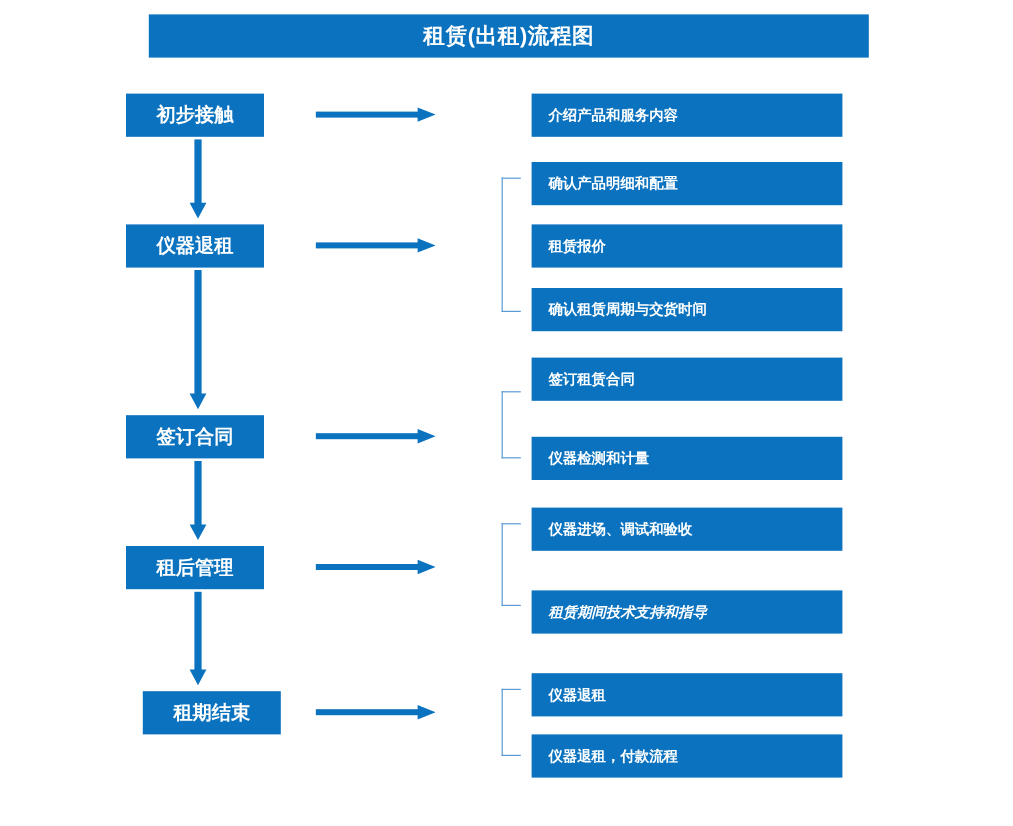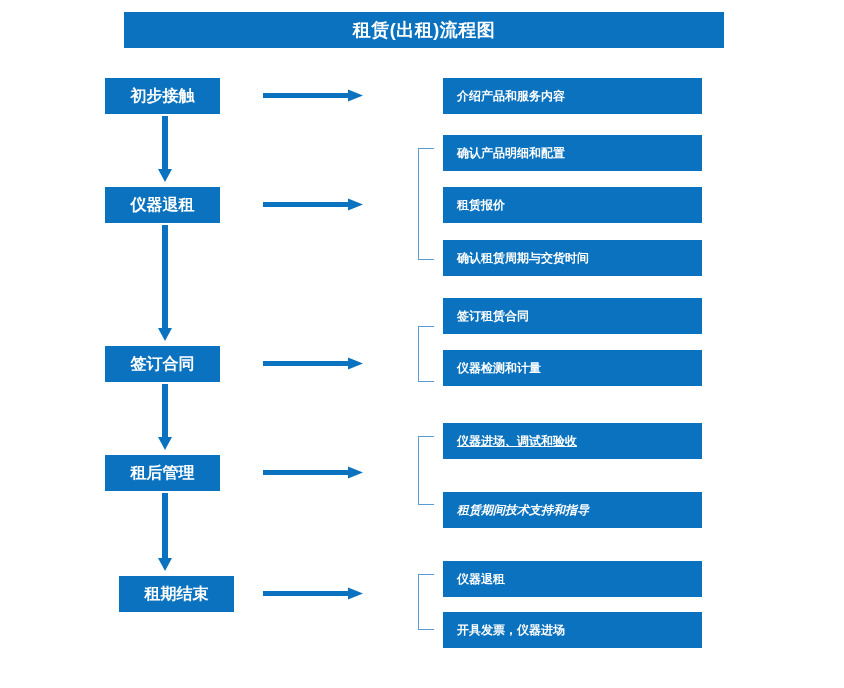--- a/index.html
+++ b/index.html
@@ -100,25 +100,25 @@
       <div class="box stage-box" style="left: 105px; top: 346px;">签订合同</div>
       <div class="box stage-box" style="left: 105px; top: 455px; font-family: Liberation Mono, monospace;">租后管理</div>
       <div class="box stage-box" style="left: 119px; top: 576px;">租期结束</div>
     </div>
   <div id="details-layer">
       <div class="box detail-box" style="top: 78px;">介绍产品和服务内容</div>
       <div class="box detail-box" style="top: 135px;">确认产品明细和配置</div>
       <div class="box detail-box" style="top: 187px;">租赁报价</div>
       <div class="box detail-box" style="top: 240px; font-family: Liberation Serif, serif;">确认租赁周期与交货时间</div>
       <div class="box detail-box" style="top: 298px;">签订租赁合同</div>
-      <div class="box detail-box" style="top: 350px;">仪器检测和计量</div>
-      <div class="box detail-box" style="top: 423px; text-decoration: underline;">仪器进场、调试和验收</div>
+      <div class="box detail-box" style="top: 364px;">仪器检测和计量</div>
+      <div class="box detail-box" style="top: 423px;">仪器进场、调试和验收</div>
       <div class="box detail-box" style="top: 492px; font-style: italic;">租赁期间技术支持和指导</div>
       <div class="box detail-box" style="top: 561px;">仪器退租</div>
-      <div class="box detail-box" style="top: 612px;">开具发票，仪器进场</div>
+      <div class="box detail-box" style="top: 612px;">仪器退租，付款流程</div>
     </div>
   <div id="brackets-layer">
       <div class="bracket" style="top: 148px; height: 112px;"></div>
       <div class="bracket" style="top: 326px; height: 56px;"></div>
       <div class="bracket" style="top: 436px; height: 69px;"></div>
       <div class="bracket" style="top: 574px; height: 56px;"></div>
     </div>
   <div id="harrows-layer">
       <div class="arrow-right" style="left: 263px; top: 87px;">
         <svg width="100" height="18" viewBox="0 0 100 18">

